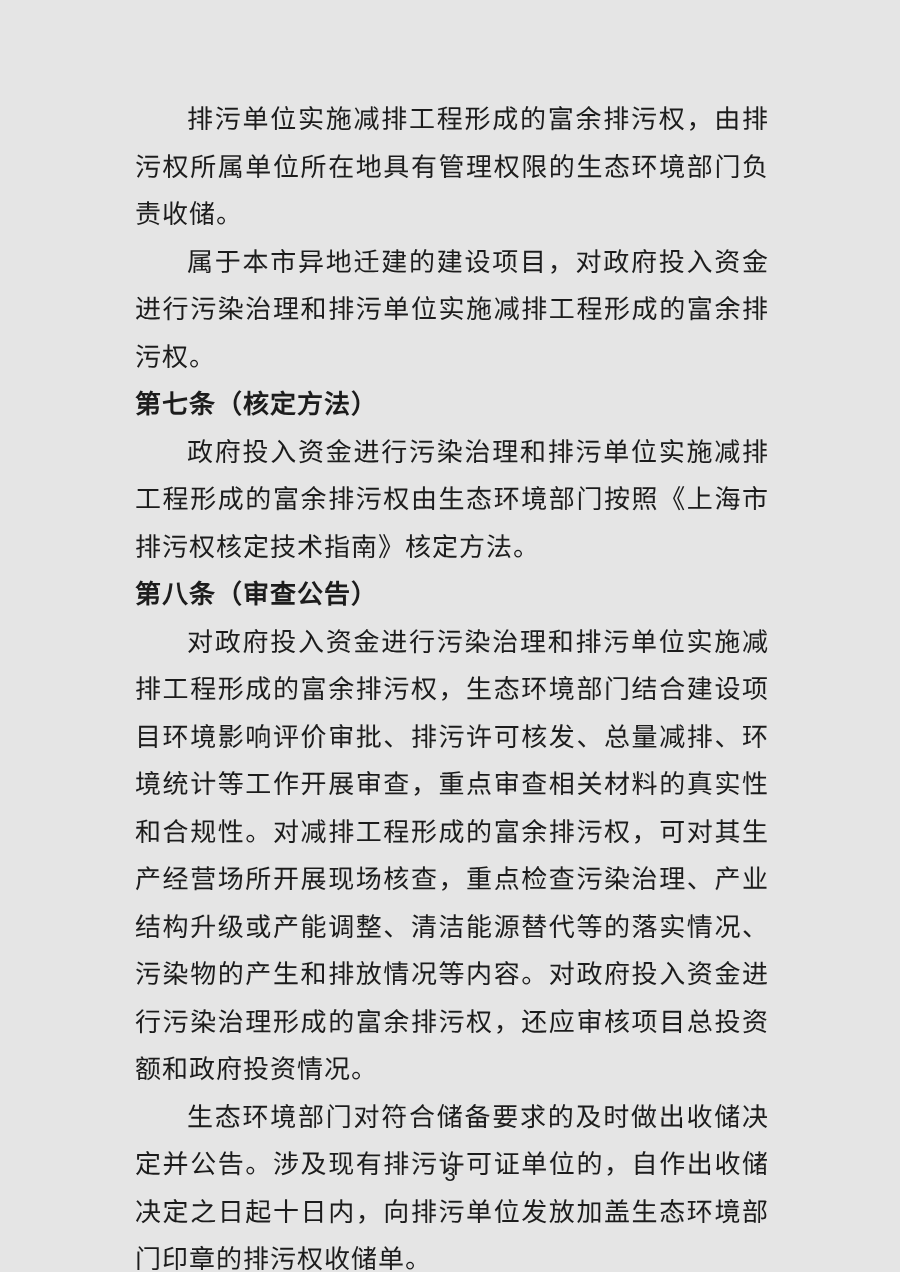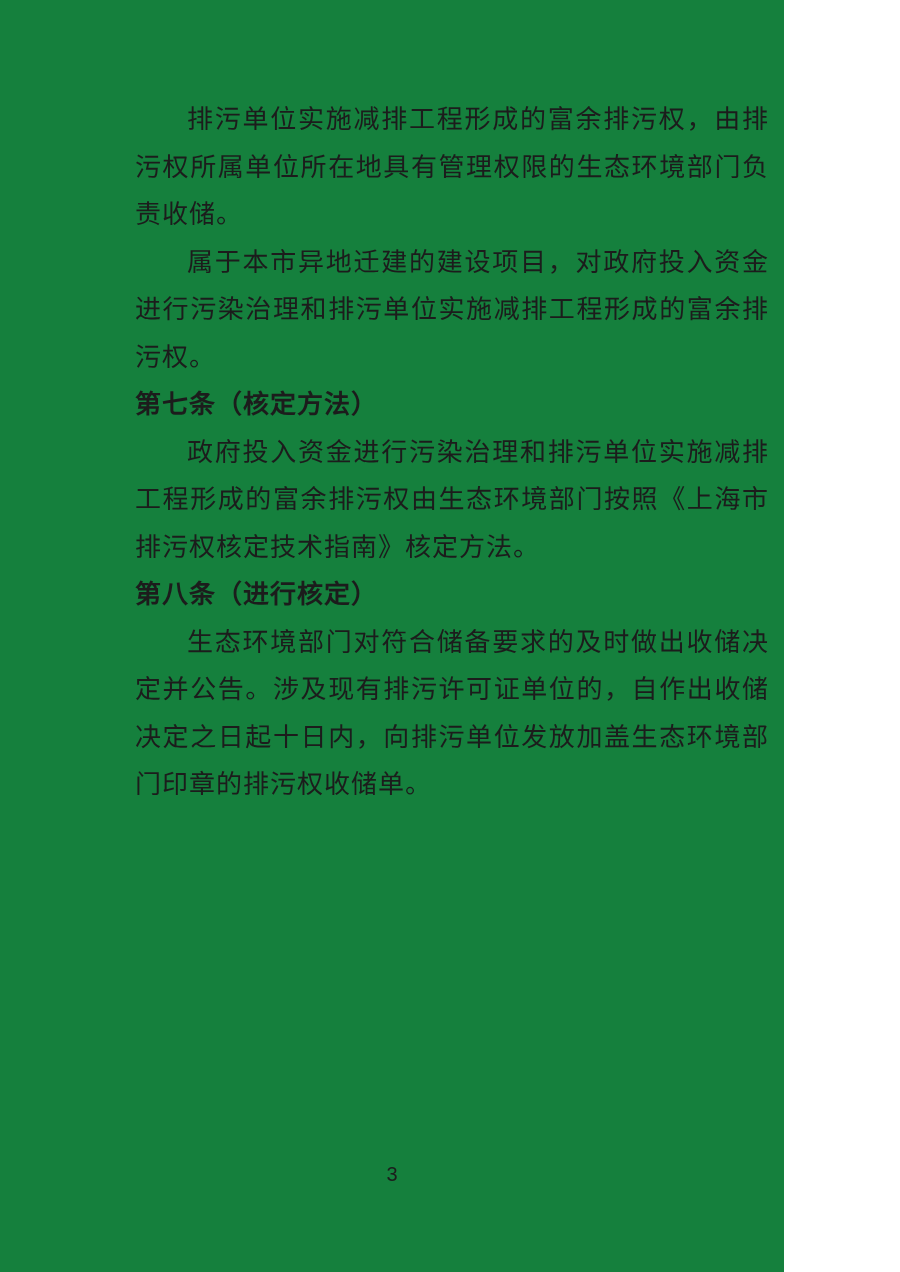--- a/index.html
+++ b/index.html
@@ -2,23 +2,23 @@
 <html lang="zh-CN"><head>
   <meta charset="utf-8">
   <style>
     html, body {
       margin: 0;
       padding: 0;
       background: #ffffff;
     }
     .page {
       position: relative;
-      width: 784px;
+      width: 900px;
       height: 1272px;
-      background: #15803d;
+      background: #e5e5e5;
       overflow: hidden;
       font-family: "Liberation Serif", "DejaVu Serif", serif;
       color: #1c1c1c;
     }
     .text-block {
       position: absolute;
       left: 135px;
       top: 96px;
       width: 634px;
       font-size: 26px;
@@ -51,17 +51,18 @@
   </style>
 </head>
 <body>
 
 <div class="page">
   <div class="text-block" id="doc-body">
       <p class="body">排污单位实施减排工程形成的富余排污权，由排污权所属单位所在地具有管理权限的生态环境部门负责收储。</p>
       <p class="body">属于本市异地迁建的建设项目，对政府投入资金进行污染治理和排污单位实施减排工程形成的富余排污权。</p>
       <p class="heading">第七条（核定方法）</p>
       <p class="body">政府投入资金进行污染治理和排污单位实施减排工程形成的富余排污权由生态环境部门按照《上海市排污权核定技术指南》核定方法。</p>
-      <p class="heading">第八条（进行核定）</p>
+      <p class="heading">第八条（审查公告）</p>
+      <p class="body">对政府投入资金进行污染治理和排污单位实施减排工程形成的富余排污权，生态环境部门结合建设项目环境影响评价审批、排污许可核发、总量减排、环境统计等工作开展审查，重点审查相关材料的真实性和合规性。对减排工程形成的富余排污权，可对其生产经营场所开展现场核查，重点检查污染治理、产业结构升级或产能调整、清洁能源替代等的落实情况、污染物的产生和排放情况等内容。对政府投入资金进行污染治理形成的富余排污权，还应审核项目总投资额和政府投资情况。</p>
       <p class="body">生态环境部门对符合储备要求的及时做出收储决定并公告。涉及现有排污许可证单位的，自作出收储决定之日起十日内，向排污单位发放加盖生态环境部门印章的排污权收储单。</p>
     </div>
   <div class="page-number">3</div>
 </div>
 
 </body></html>

